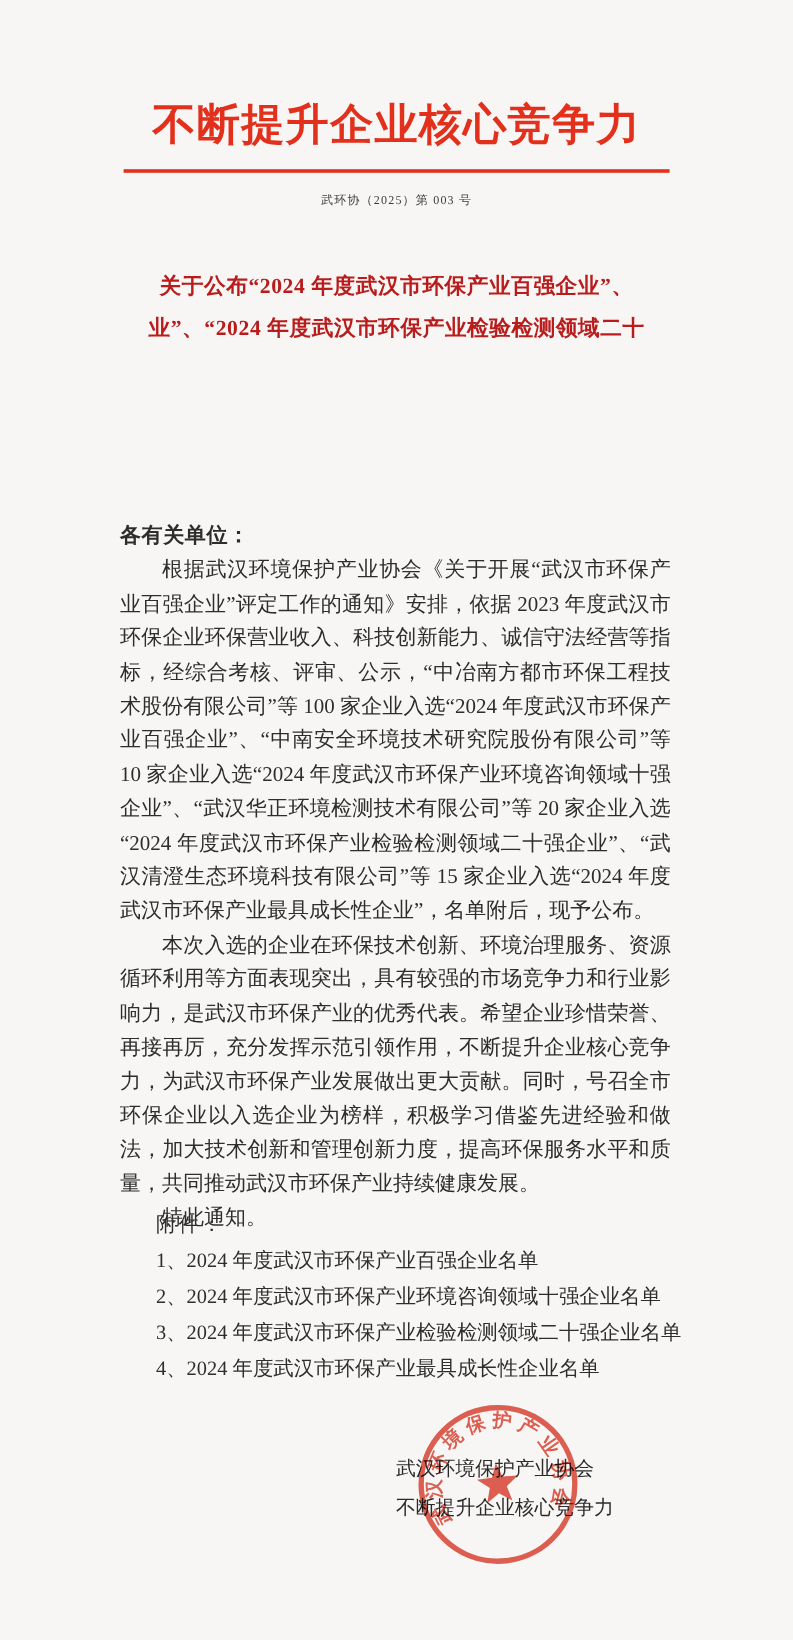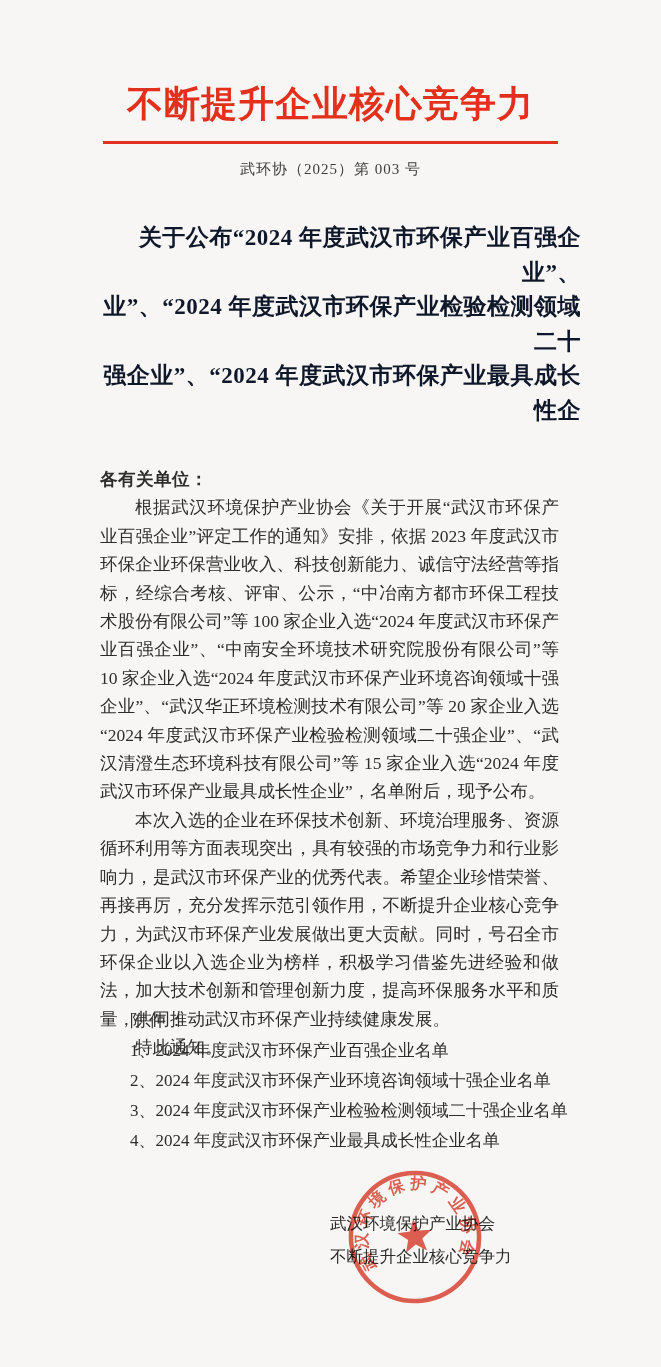--- a/index.html
+++ b/index.html
@@ -23,36 +23,35 @@
     letter-spacing:1px;
     white-space:nowrap;
   }
   .red-rule{
     position:absolute;top:141px;left:103px;width:455px;height:3px;
     background:#e2301c;
   }
   .doc-number{
     position:absolute;top:160px;left:0;width:100%;
     text-align:center;
-    font-size:15px;color:#3d3d3d;
+    font-size:10px;color:#3d3d3d;
     letter-spacing:1px;
   }
   .notice-title{
     position:absolute;top:221px;left:80px;width:501px;
-    text-align:right;
-    font-size:23px;font-weight:bold;color:#0f172a;
+    text-align:center;
+    font-size:18px;font-weight:bold;color:#b91c1c;
     line-height:34.6px;
     letter-spacing:0.5px;
   }
   .body-text{
     position:absolute;top:432px;left:100px;width:459px;
     font-size:17.5px;line-height:28.4px;
     text-align:justify;
     color:#2d2d2d;
-    margin-top:33px;
   }
   .salutation{font-weight:bold;letter-spacing:0.5px;}
   .body-text p{margin:0;text-indent:2em;}
   .attachments{
     position:absolute;top:1006px;left:130px;width:440px;
     font-size:17px;line-height:30px;color:#2d2d2d;
   }
   .attachments .att-label{letter-spacing:2px;}
   .attachments .att-item{white-space:nowrap;}
   .signature{
@@ -74,21 +73,20 @@
 
   <div class="header-title">不断提升企业核心竞争力</div>
 
   <div class="red-rule"></div>
 
   <div class="doc-number">武环协（2025）第 003 号</div>
 
   <div class="notice-title">
     <div>关于公布“2024 年度武汉市环保产业百强企业”、</div>
     <div>业”、“2024 年度武汉市环保产业检验检测领域二十</div>
-    <div>强企业”、“2024 年度武汉市环保产业最具成长性企</div>
   </div>
 
   <div class="body-text">
     <div class="salutation">各有关单位：</div>
     <p>根据武汉环境保护产业协会《关于开展“武汉市环保产业百强企业”评定工作的通知》安排，依据 2023 年度武汉市环保企业环保营业收入、科技创新能力、诚信守法经营等指标，经综合考核、评审、公示，“中冶南方都市环保工程技术股份有限公司”等 100 家企业入选“2024 年度武汉市环保产业百强企业”、“中南安全环境技术研究院股份有限公司”等 10 家企业入选“2024 年度武汉市环保产业环境咨询领域十强企业”、“武汉华正环境检测技术有限公司”等 20 家企业入选“2024 年度武汉市环保产业检验检测领域二十强企业”、“武汉清澄生态环境科技有限公司”等 15 家企业入选“2024 年度武汉市环保产业最具成长性企业”，名单附后，现予公布。</p>
     <p>本次入选的企业在环保技术创新、环境治理服务、资源循环利用等方面表现突出，具有较强的市场竞争力和行业影响力，是武汉市环保产业的优秀代表。希望企业珍惜荣誉、再接再厉，充分发挥示范引领作用，不断提升企业核心竞争力，为武汉市环保产业发展做出更大贡献。同时，号召全市环保企业以入选企业为榜样，积极学习借鉴先进经验和做法，加大技术创新和管理创新力度，提高环保服务水平和质量，共同推动武汉市环保产业持续健康发展。</p>
     <p>特此通知。</p>
   </div>
 
   <div class="attachments">

